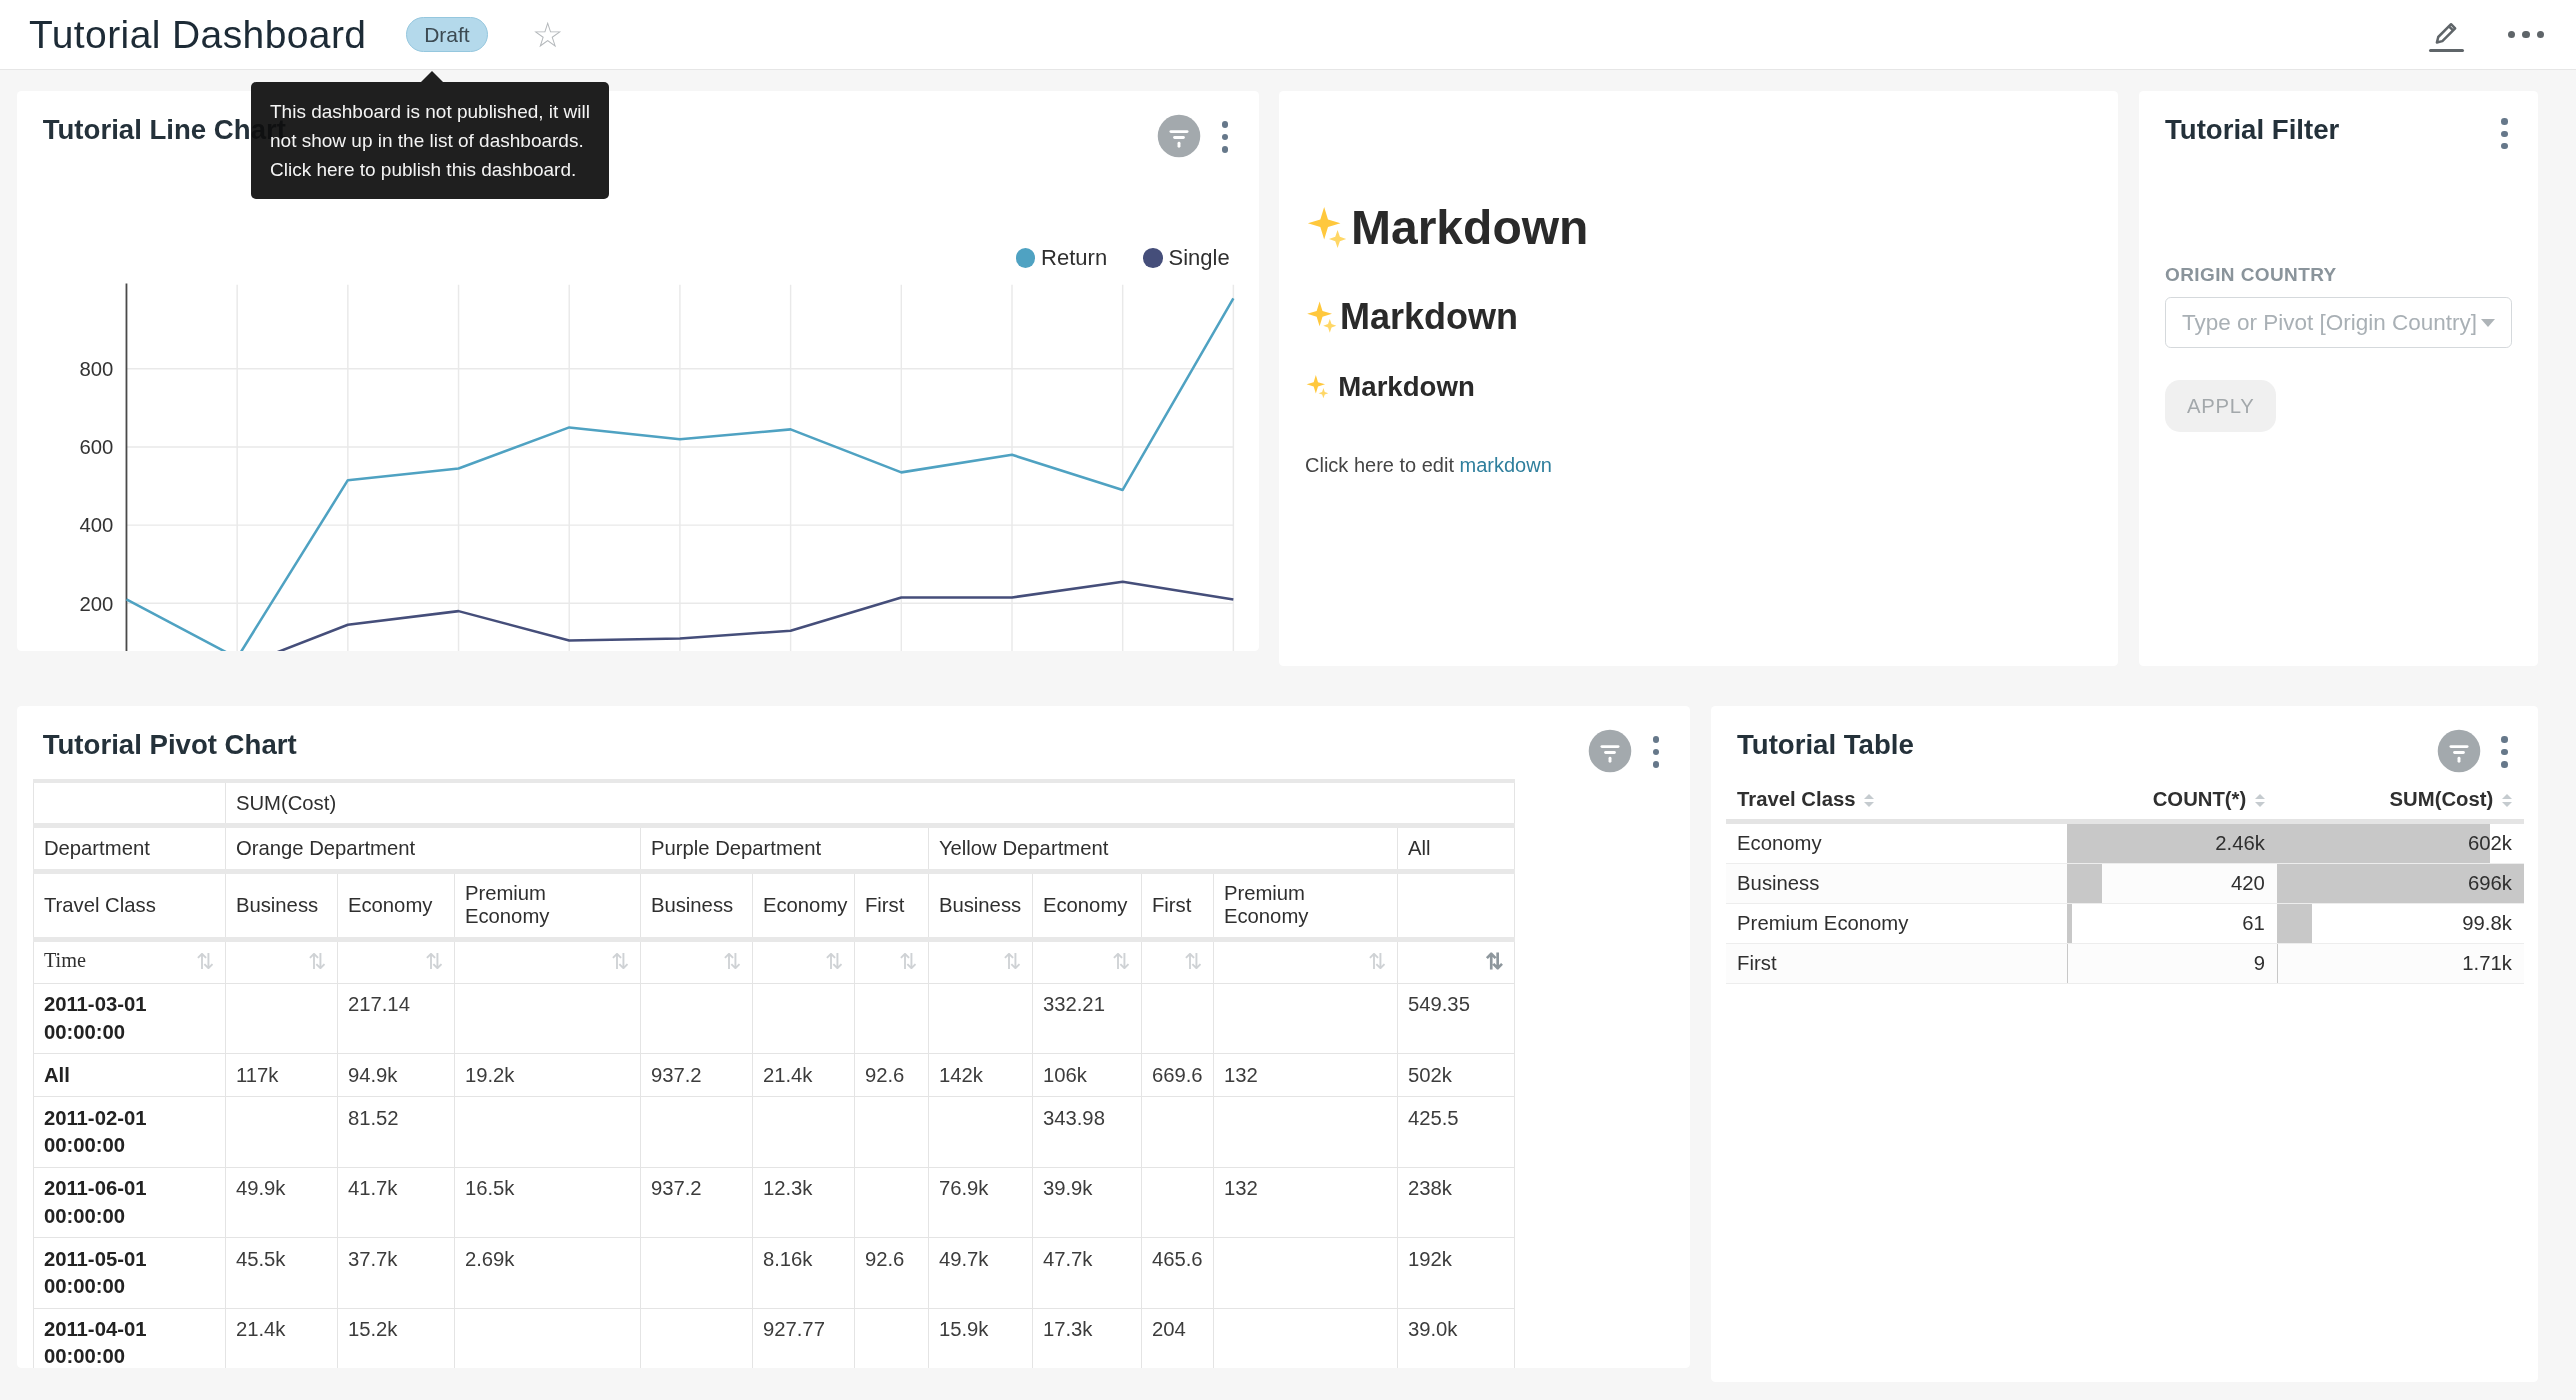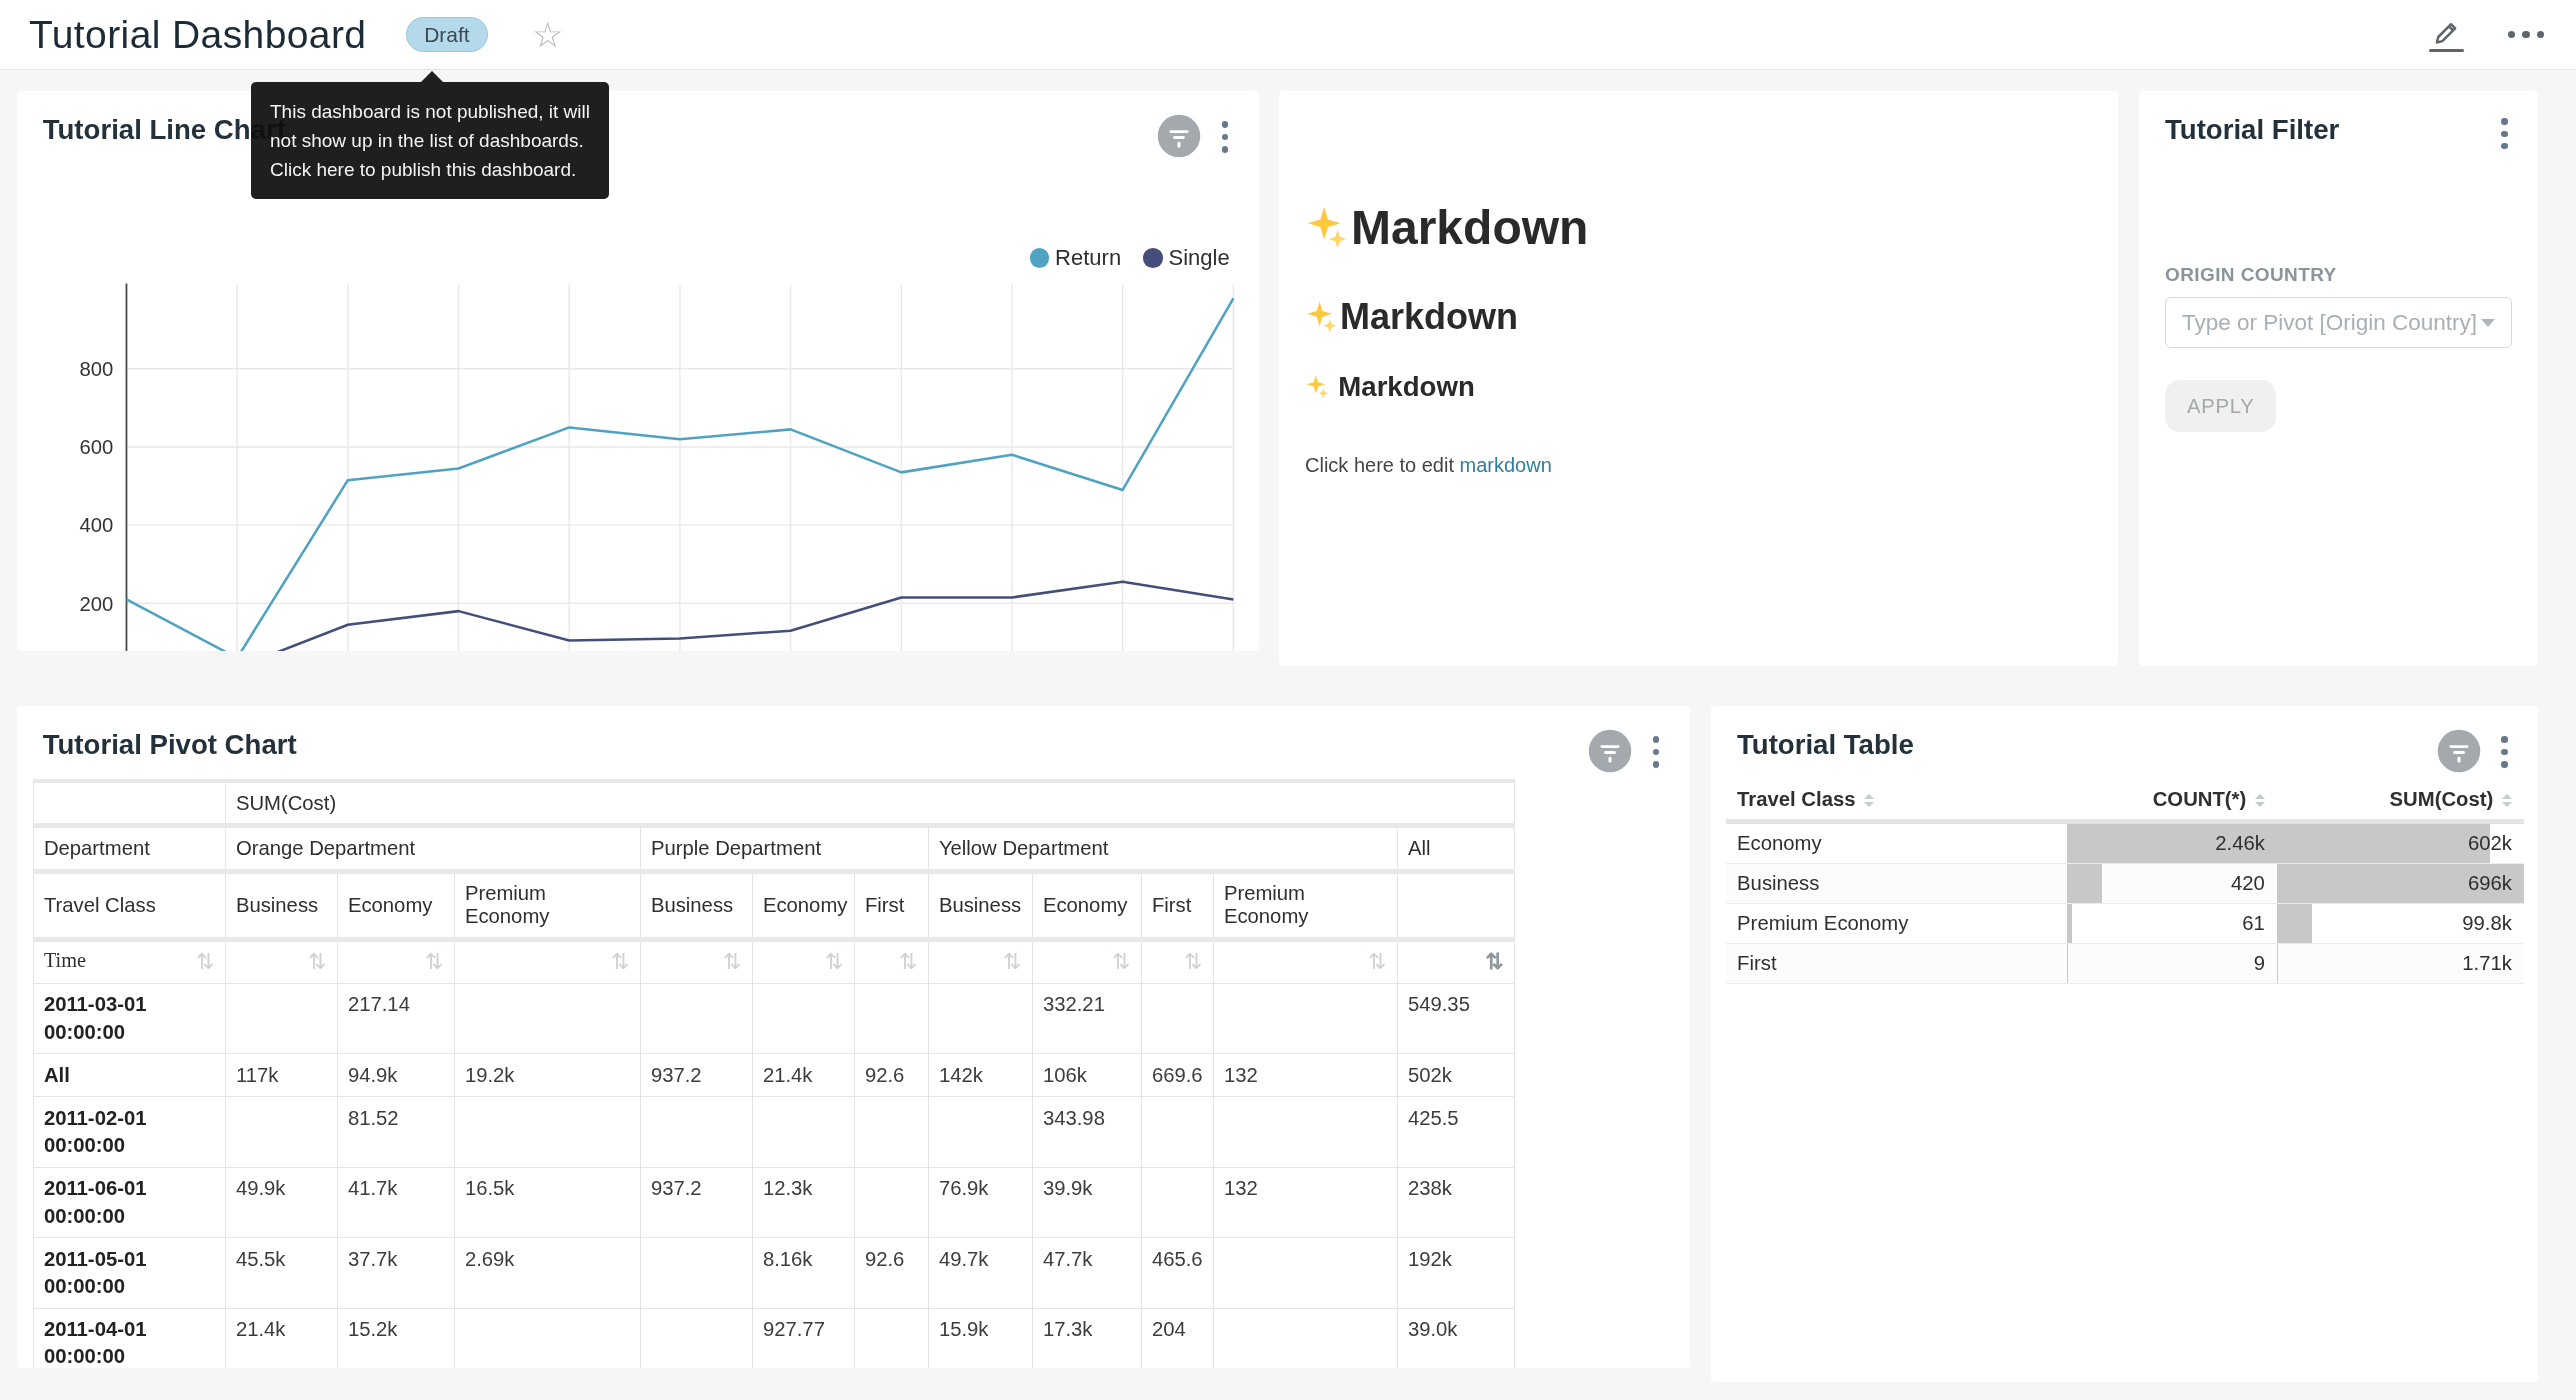--- a/index.html
+++ b/index.html
@@ -46,21 +46,21 @@
   .card-head { position:absolute; left:26px; top:23px; right:26px; display:flex; align-items:flex-start; }
   .icon-cluster { margin-left:auto; display:flex; align-items:center; gap:16px; }
   .kebab { display:flex; flex-direction:column; gap:5.8px; padding:4.4px; }
   .kebab i { width:6.5px; height:6.5px; border-radius:50%; background:#66788a; }
   #card-line   { left:16.7px;  top:91px; width:1242px; height:560px; }
   #card-md     { left:1279px;top:91px; width:839px; height:575px; }
   #card-filter { left:2139px;top:91px; width:399px;  height:575px; }
   #card-pivot  { left:16.7px;  top:706px; width:1673px; height:662px; }
   #card-table  { left:1711px;top:706px; width:827px; height:676px; }
   
-  .legend { position:absolute; right:29px; top:154px; display:flex; gap:22px; }
+  .legend { position:absolute; right:29px; top:154px; display:flex; gap:36px; }
   .legend-item { display:flex; align-items:center; gap:5.8px; font-size:22px; color:#2f2f2f; }
   .legend-dot { width:19.6px; height:19.6px; border-radius:50%; display:inline-block; }
   #line-svg { position:absolute; left:26px; top:185px; }
   
   .md-body { position:absolute; left:26px; top:109px; right:26px; }
   .md-h { display:flex; align-items:center; color:#2a2a2a; font-weight:600; }
   .md-h1 { font-size:48px; }
   .md-h2 { font-size:36px; margin-top:41px; }
   .md-h3 { font-size:27.6px; margin-top:33px; gap:7.3px; }
   .md-p  { font-size:20px; margin-top:51px; color:#454545; }

